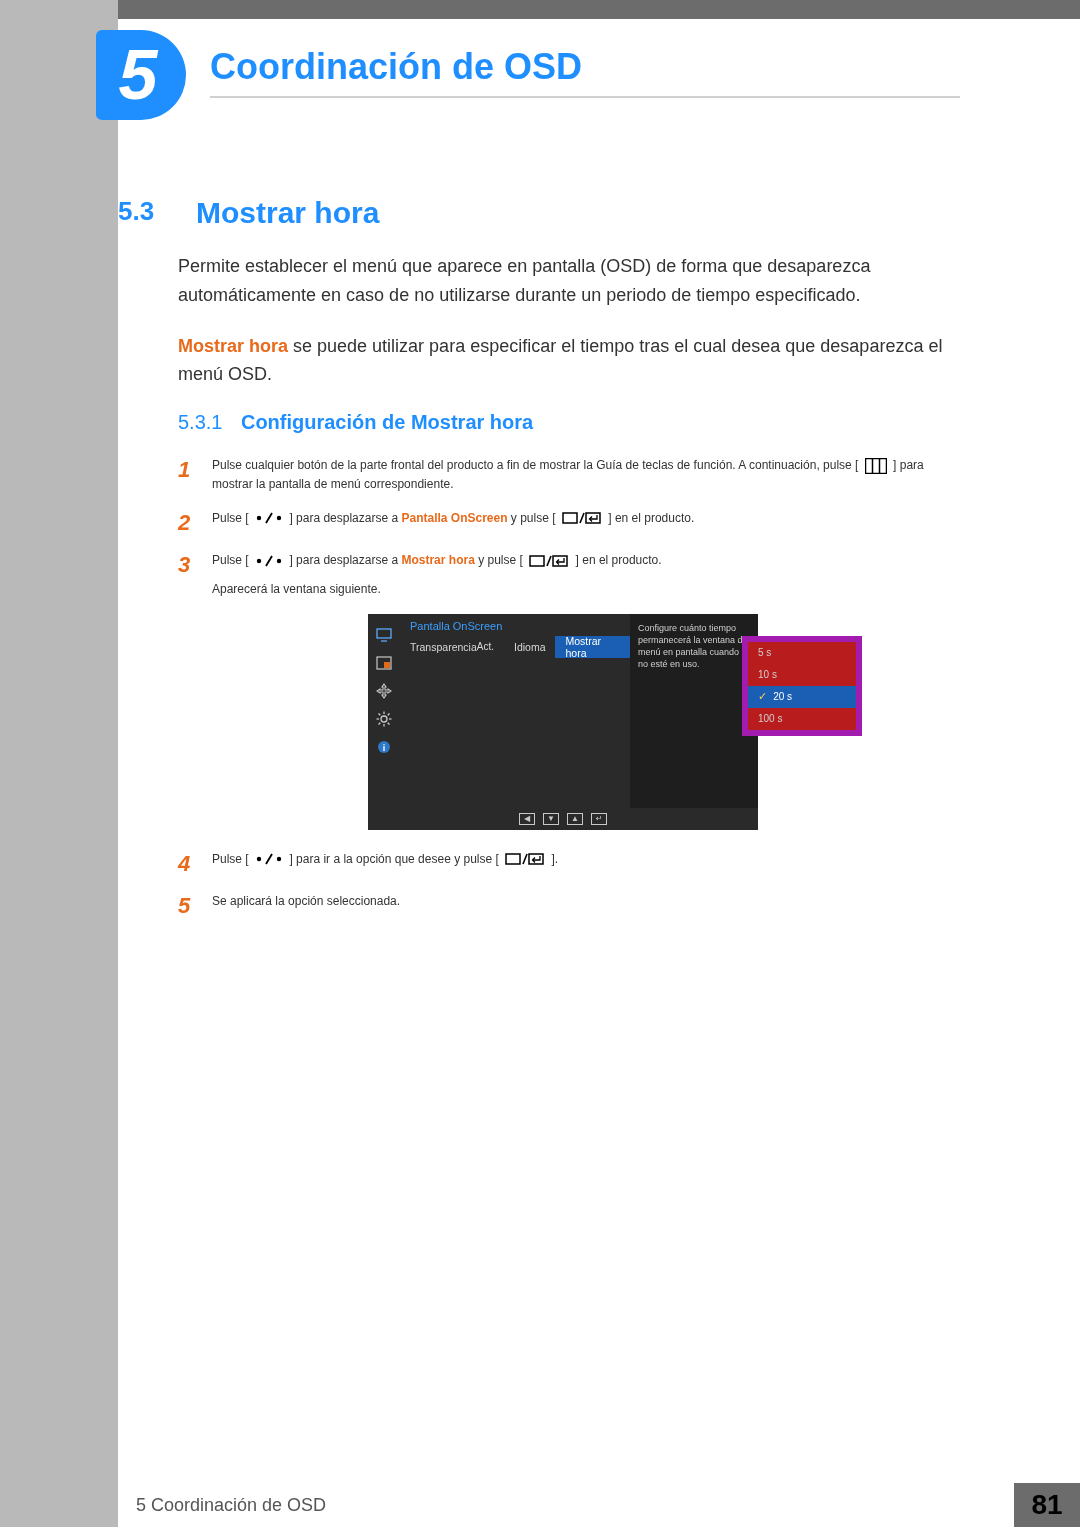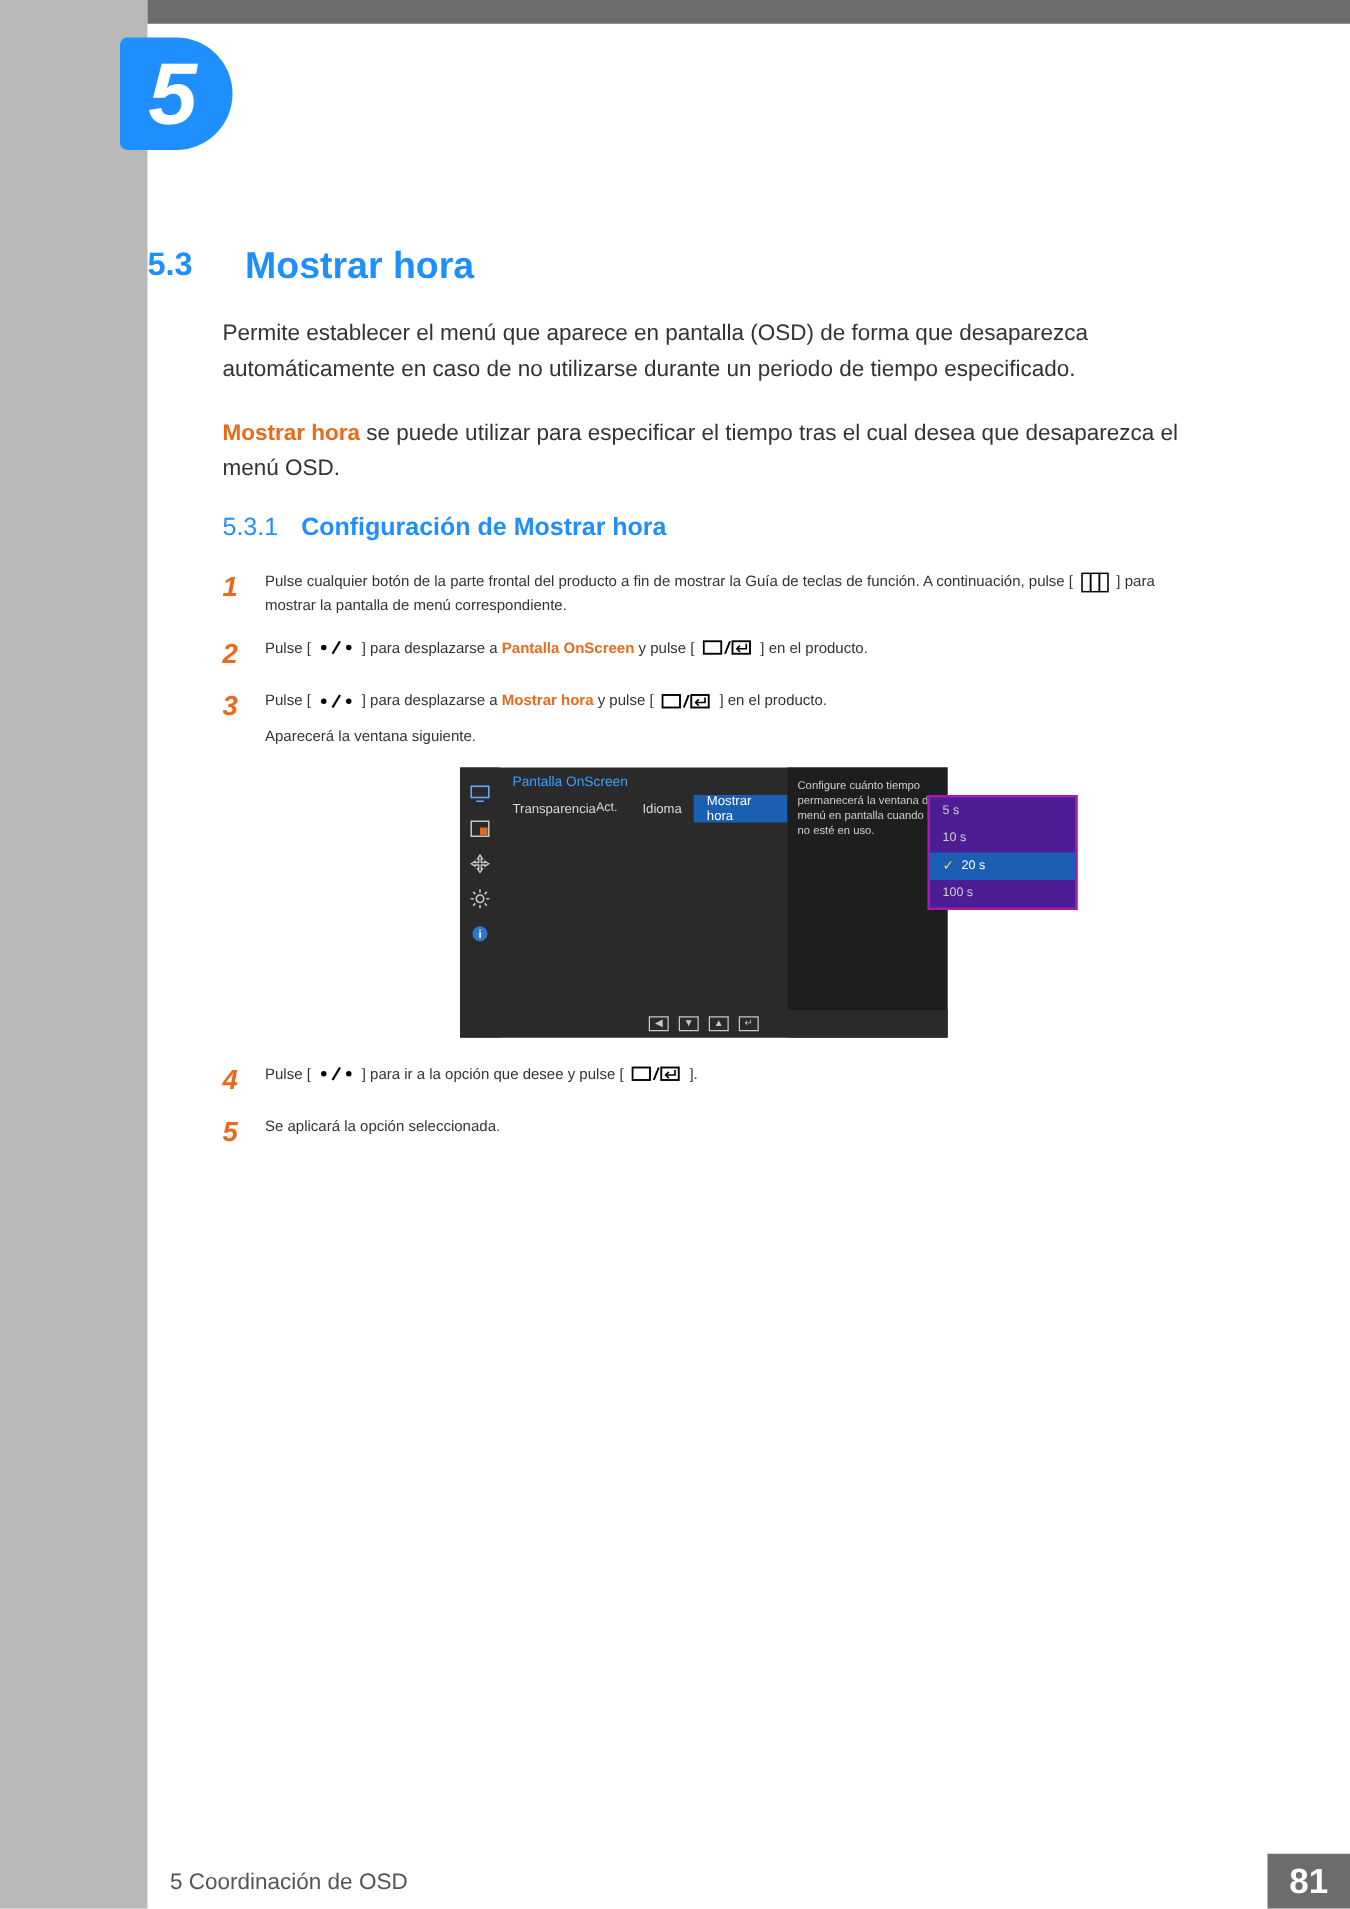--- a/index.html
+++ b/index.html
@@ -45,53 +45,56 @@
   .ms-main { flex: 1; display: flex; flex-direction: column; }
   .ms-title { color: #3b9eff; font-size: 11px; padding: 6px 10px 4px; }
   .ms-rows { display: flex; flex-direction: row; }
   .ms-row { display: flex; align-items: center; height: 22px; padding: 0 10px; color: #d8d8d8; }
   .ms-row .lab { flex: 1; }
   .ms-row .val { color: #d8d8d8; font-size: 10px; }
   .ms-row.highlight { background: #1a5fb4; color: #fff; }
   .ms-sub-wrap { position: relative; height: 92px; }
   .ms-subpanel {
     position: absolute; left: 112px; top: 0; width: 120px;
-    background: #4c1d95; border: 2px solid #a21caf;
+    background: #b91c1c; border: 6px solid #a21caf;
   }
   .ms-subitem { height: 22px; display: flex; align-items: center; padding: 0 10px; color: #d0d0d0; font-size: 10px; }
   .ms-subitem.sel { background: #1a5fb4; color: #fff; }
   .ms-subitem .chk { color: #ffd24a; margin-right: 6px; font-size: 11px; }
   .ms-help {
     width: 128px; background: #1e1e1e; color: #cfcfcf; font-size: 9px; line-height: 1.35; padding: 8px;
   }
   .ms-navbar {
     position: absolute; left: 0; right: 0; bottom: 0; height: 22px; background: #2a2a2a;
     display: flex; align-items: center; justify-content: center; gap: 8px;
   }
   .nav-box { width: 16px; height: 12px; border: 1px solid #c8c8c8; display: flex; align-items: center; justify-content: center; font-size: 8px; color: #c8c8c8; }
   .footer-bar {
     position: absolute; left: 118px; right: 0; bottom: 0; height: 44px;
     display: flex; justify-content: space-between; align-items: stretch;
   }
   .footer-chapter {
     display: flex; align-items: center; padding: 0 18px; color: #555; font-size: 18px;
   }
   .footer-page {
-    width: 66px; background: #6c6c6c; color: #ffffff; font-size: 28px; font-weight: 600;
+    width: 66px; background: #6c6c6c; color: #000000; font-size: 28px; font-weight: 600;
     display: flex; align-items: center; justify-content: center; margin-left: 28px;
   }
 </style>
 </head>
 <body>
 
 <div class="page-root">
   <div class="left-gutter"></div>
   <div class="top-strip"></div>
 
   <div class="chapter-badge">5</div>
+  <div class="chapter-title-row">
+    <div class="chapter-title">Coordinación de OSD</div>
+  </div>
 
   <div class="section-num">5.3</div>
   <div class="section-title">Mostrar hora</div>
 
   <div class="body-area">
     <p class="para">Permite establecer el menú que aparece en pantalla (OSD) de forma que desaparezca automáticamente en caso de no utilizarse durante un periodo de tiempo especificado.</p>
     <p class="para">
       <span class="orange">Mostrar hora</span><span> se puede utilizar para especificar el tiempo tras el cual desea que desaparezca el menú OSD.</span>
     </p>
 

